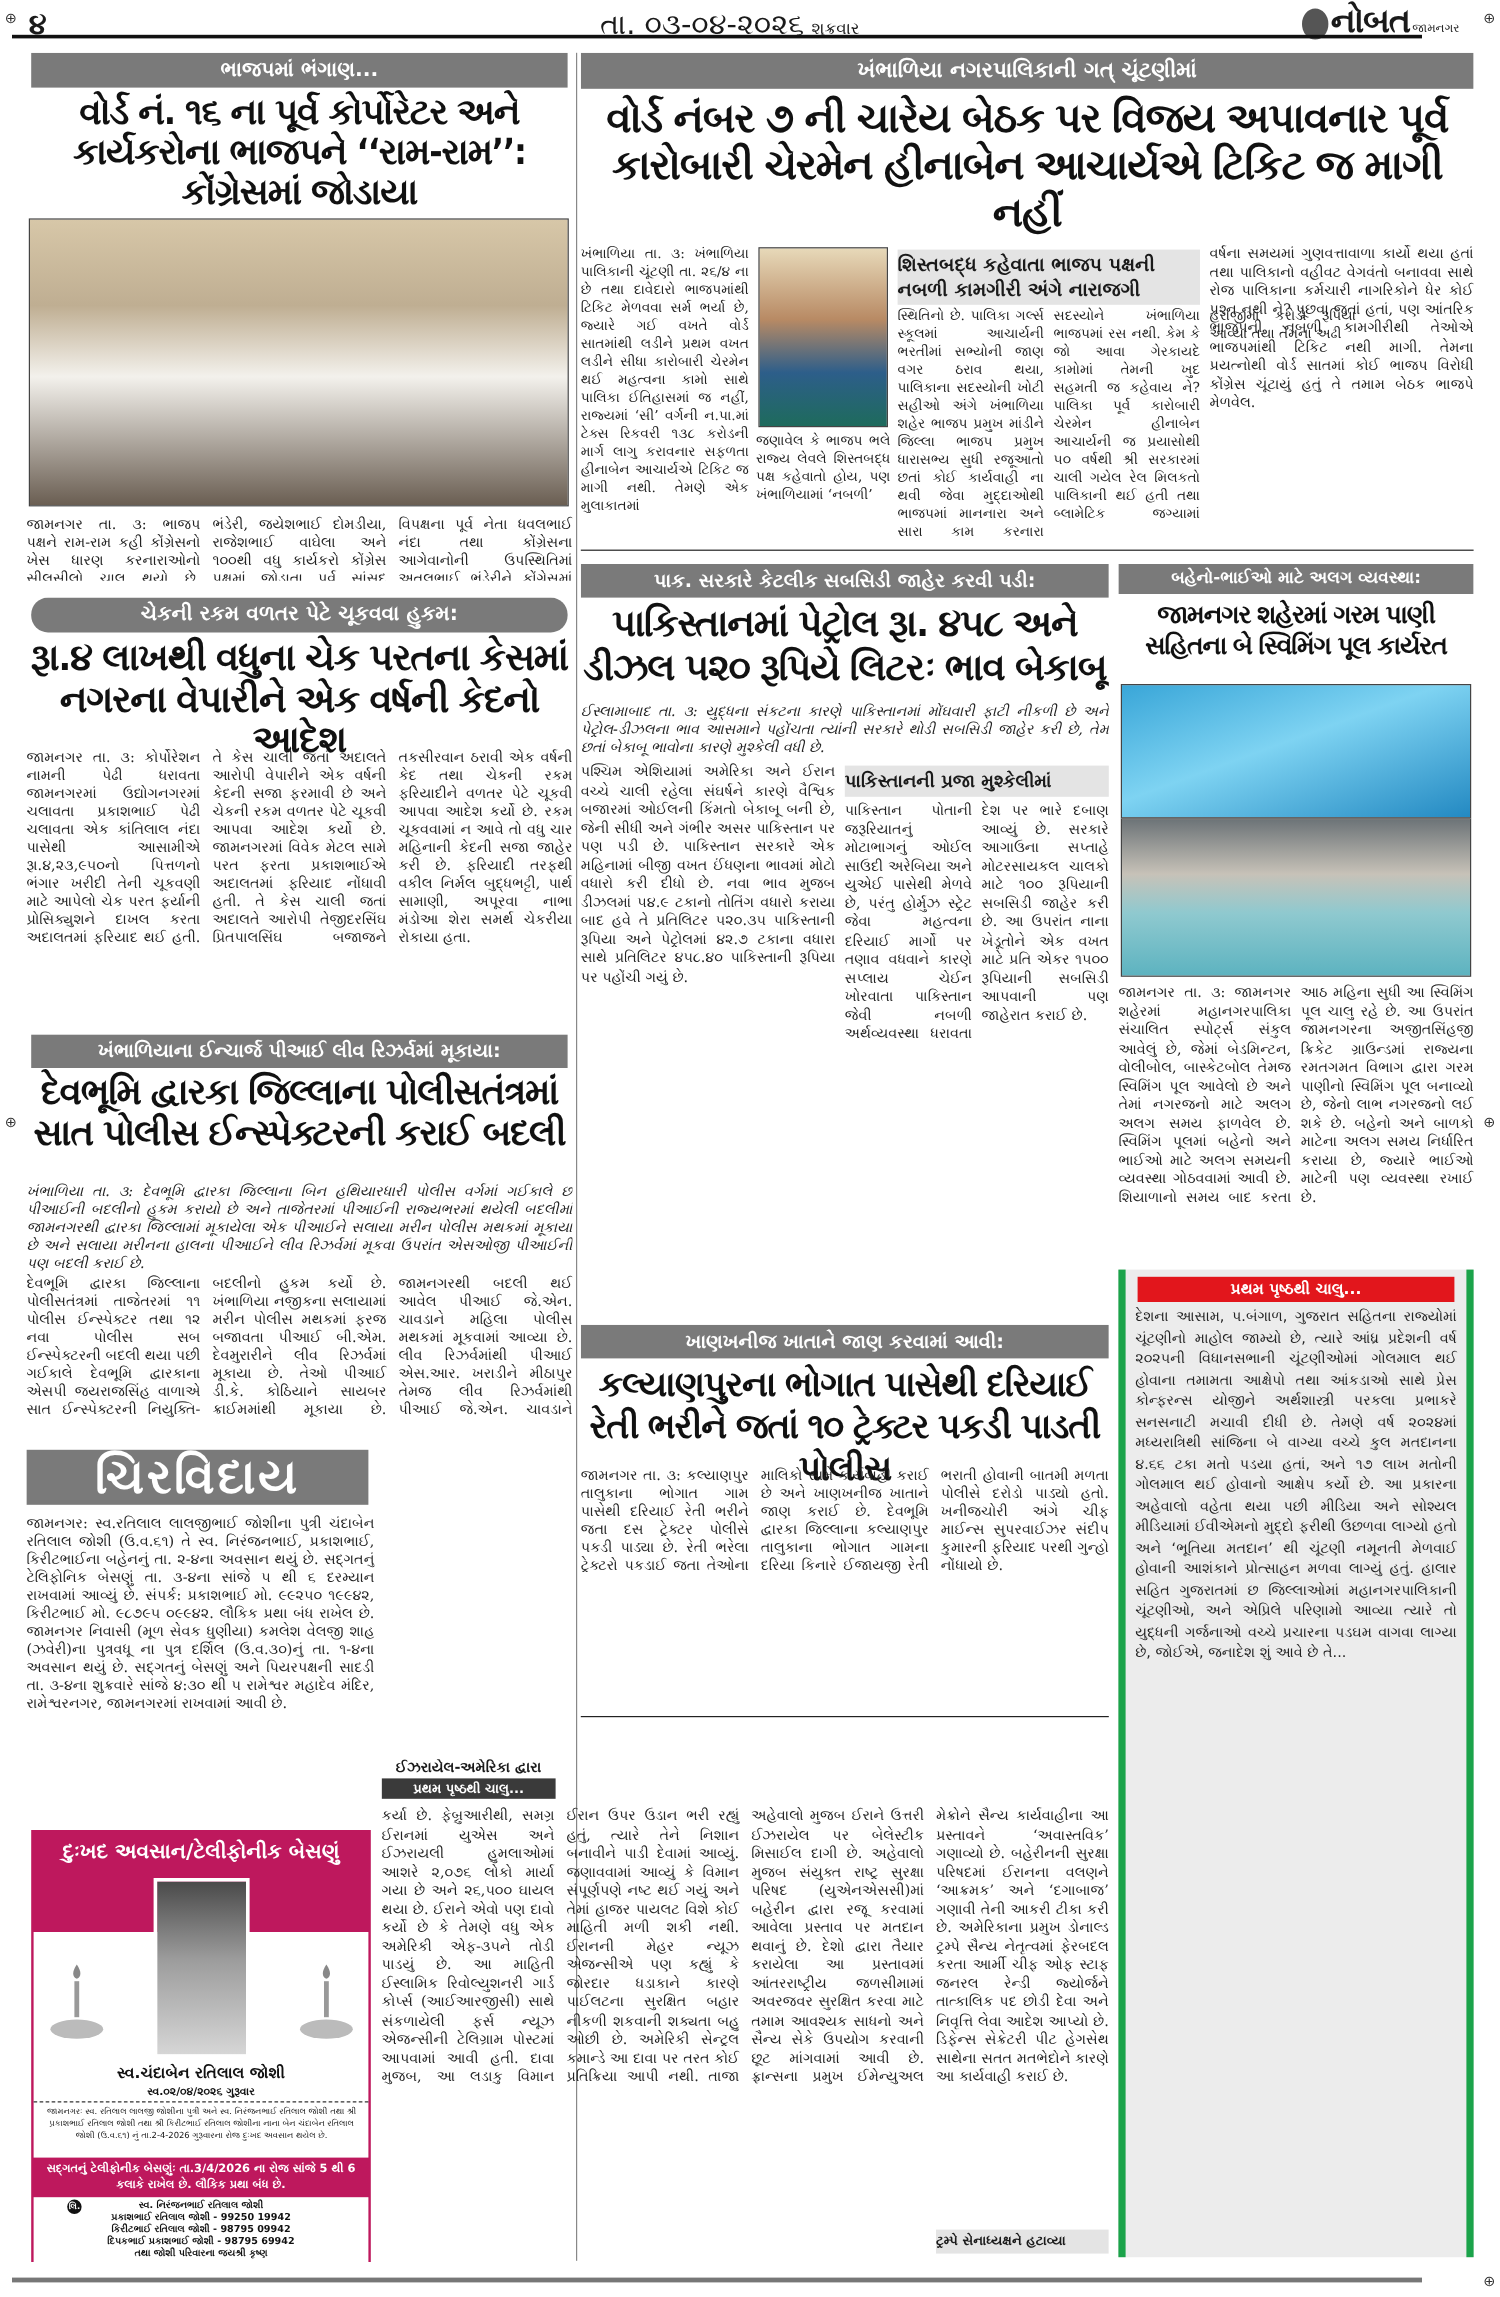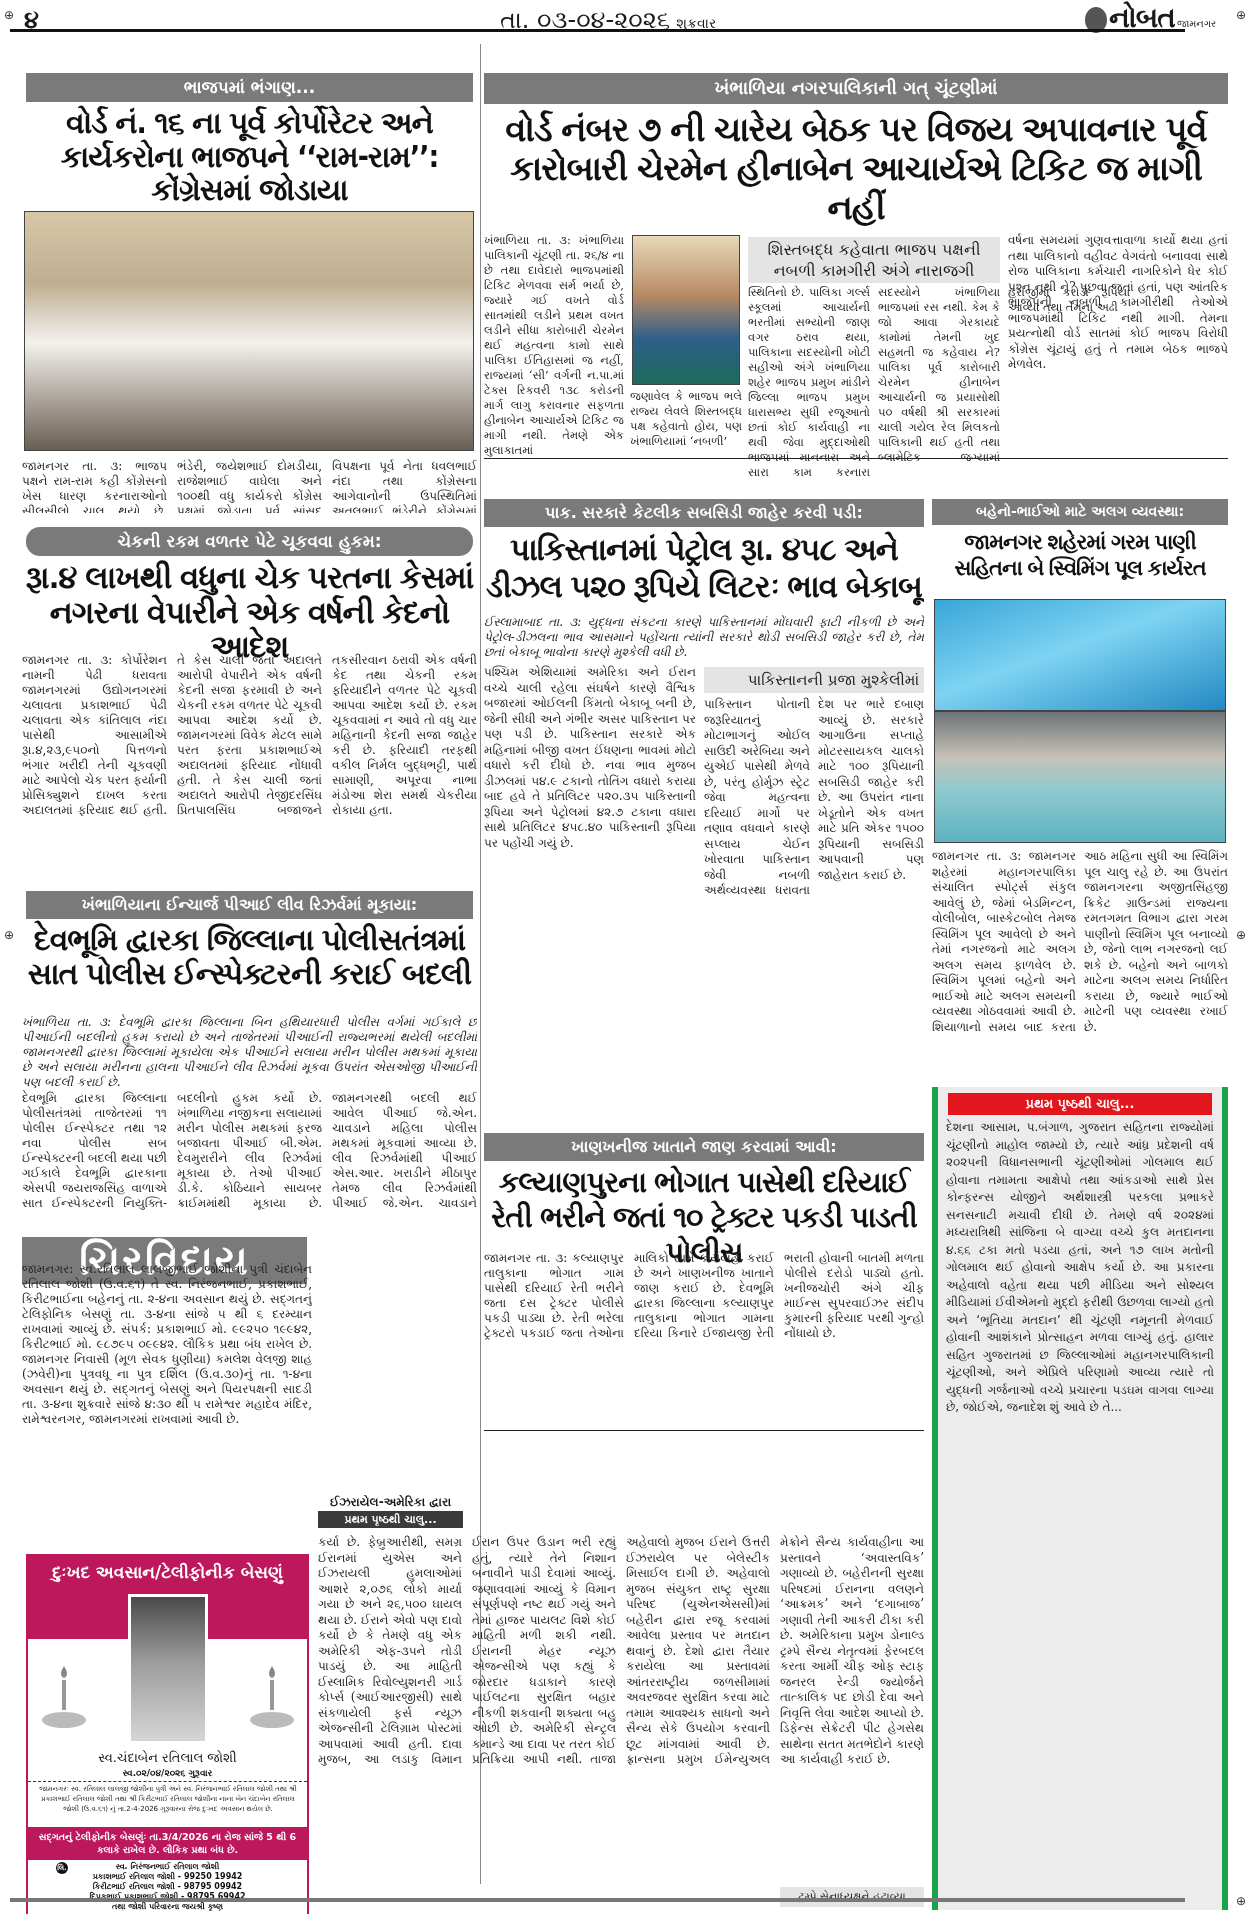--- a/index.html
+++ b/index.html
@@ -9,29 +9,29 @@
   .masthead { position: absolute; left: 0; top: 0; width: 1250px; height: 38px; }
   .reg { position: absolute; width: 14px; height: 14px; font-size: 12px; color: #333; line-height: 14px; text-align: center; }
   .page-no { position: absolute; left: 24px; top: 6px; font-size: 24px; font-weight: bold; font-family: "DejaVu Sans", sans-serif; }
   .dateline { position: absolute; left: 500px; top: 6px; font-size: 24px; font-family: "DejaVu Sans", sans-serif; }
   .dateline .day { font-size: 14px; margin-left: 6px; }
   .logo { position: absolute; left: 1085px; top: 2px; font-size: 28px; font-weight: bold; letter-spacing: -1px; font-family: Liberation Sans, sans-serif; }
   .logo .city { font-size: 10px; font-weight: normal; margin-left: 2px; letter-spacing: 0; }
   .logo .icon { display: inline-block; width: 22px; height: 26px; border-radius: 50%; background: #555; vertical-align: middle; margin-right: 2px; }
   .rule-top { position: absolute; left: 10px; top: 29px; width: 1175px; height: 3px; background: #111; }
 
-  .block { position: absolute; overflow: hidden; margin-top: 29px; }
+  .block { position: absolute; overflow: hidden; }
   .kicker { background: #7a7a7a; color: #fff; text-align: center; font-weight: bold; font-size: 17px; padding: 4px 0 5px; }
   .kicker.red { background: #e2161c; }
   .headline { font-family: "DejaVu Sans Condensed", "DejaVu Sans", sans-serif; font-weight: bold; color: #111; text-align: center; letter-spacing: -1px; line-height: 1.12; }
   .body-text { font-family: "DejaVu Serif", serif; font-size: 12.5px; line-height: 16px; text-align: justify; color: #222; }
   .cols2 { column-count: 2; column-gap: 12px; }
   .cols3 { column-count: 3; column-gap: 10px; }
   .photo { position: absolute; background: linear-gradient(135deg, #9a7c5e, #c8b59a 40%, #6f5a47); border: 1px solid #444; }
-  .subhead-box { background: #e4e4e4; text-align: center; font-weight: normal; font-size: 18px; line-height: 24px; padding: 2px 16px; }
+  .subhead-box { background: #e4e4e4; font-weight: bold; font-size: 18px; line-height: 24px; padding: 2px 0; }
 
   .pool1 { background: linear-gradient(160deg, #39a6d8, #7ed3f2 45%, #2389c2); }
   .pool2 { background: linear-gradient(180deg, #6d7478 0%, #c7c2b8 35%, #8fc9cf 60%, #5db3c0 100%); }
 
   .obit { background: #be185d; color: #fff; }
   .obit-inner { background: #fff; color: #111; }
   .greenbox { border-left: 6px solid #1ba34a; border-right: 6px solid #1ba34a; background: #ececec; }
   .hr { position: absolute; height: 1px; background: #222; }
   .vr { position: absolute; width: 1px; background: #888; }
   .chirvidai { background: #7a7a7a; color: #fff; text-align: center; font-size: 40px; font-weight: bold; letter-spacing: 2px; }
@@ -102,21 +102,21 @@
         <ellipse cx="24" cy="58" rx="22" ry="8" fill="#bbb"></ellipse>
       </svg>
   </div>
   <div style="position:absolute;left:222px;top:108px;width:48px;height:70px;">
     <svg width="48" height="70" viewBox="0 0 48 70">
         <path d="M24 4 C20 10 20 14 24 16 C28 14 28 10 24 4Z" fill="#888"></path>
         <rect x="22" y="18" width="4" height="30" fill="#999"></rect>
         <ellipse cx="24" cy="58" rx="22" ry="8" fill="#bbb"></ellipse>
       </svg>
   </div>
-  <div style="position:absolute;left:2px;top:196px;width:279px;text-align:center;color:#111;font-weight:normal;font-size:13px;">સ્વ.ચંદાબેન રતિલાલ જોશી</div>
+  <div style="position:absolute;left:2px;top:196px;width:279px;text-align:center;color:#111;font-weight:bold;font-size:13px;">સ્વ.ચંદાબેન રતિલાલ જોશી</div>
   <div style="position:absolute;left:2px;top:214px;width:279px;text-align:center;color:#111;font-size:9px;font-weight:bold;border-bottom:1px dashed #333;padding-bottom:2px;">સ્વ.૦૨/૦૪/૨૦૨૬ ગુરૂવાર</div>
   <div style="position:absolute;left:8px;top:230px;width:268px;text-align:center;color:#111;font-size:7px;line-height:10px;">જામનગરઃ સ્વ. રતિલાલ લાલજી જોશીના પુત્રી અને સ્વ. નિરંજનભાઈ રતિલાલ જોશી તથા શ્રી પ્રકાશભાઈ રતિલાલ જોશી તથા શ્રી કિરીટભાઈ રતિલાલ જોશીના નાના બેન ચંદાબેન રતિલાલ જોશી (ઉ.વ.૬૧) નું તા.2-4-2026 ગુરૂવારના રોજ દુઃખદ અવસાન થયેલ છે.</div>
   <div style="position:absolute;left:4px;top:276px;width:275px;text-align:center;font-size:9.5px;font-weight:bold;line-height:13px;">સદ્ગતનું ટેલીફોનીક બેસણુંઃ તા.3/4/2026 ના રોજ સાંજે 5 થી 6 કલાકે રાખેલ છે. લૌકિક પ્રથા બંધ છે.</div>
   <div class="obit-inner" style="position:absolute;left:2px;top:306px;width:279px;height:60px;font-size:8px;line-height:10px;text-align:center;font-weight:bold;padding-top:2px;">
     <span style="position:absolute;left:28px;top:2px;width:12px;height:12px;border-radius:50%;background:#111;color:#fff;font-size:7px;line-height:12px;">લિ.</span>
     <div>સ્વ. નિરંજનભાઈ રતિલાલ જોશી</div>
     <div>પ્રકાશભાઈ રતિલાલ જોશી - 99250 19942</div>
     <div>કિરીટભાઈ રતિલાલ જોશી - 98795 09942</div>
     <div>દિપકભાઈ પ્રકાશભાઈ જોશી - 98795 69942</div>
     <div>તથા જોશી પરિવારના જયશ્રી કૃષ્ણ</div>

